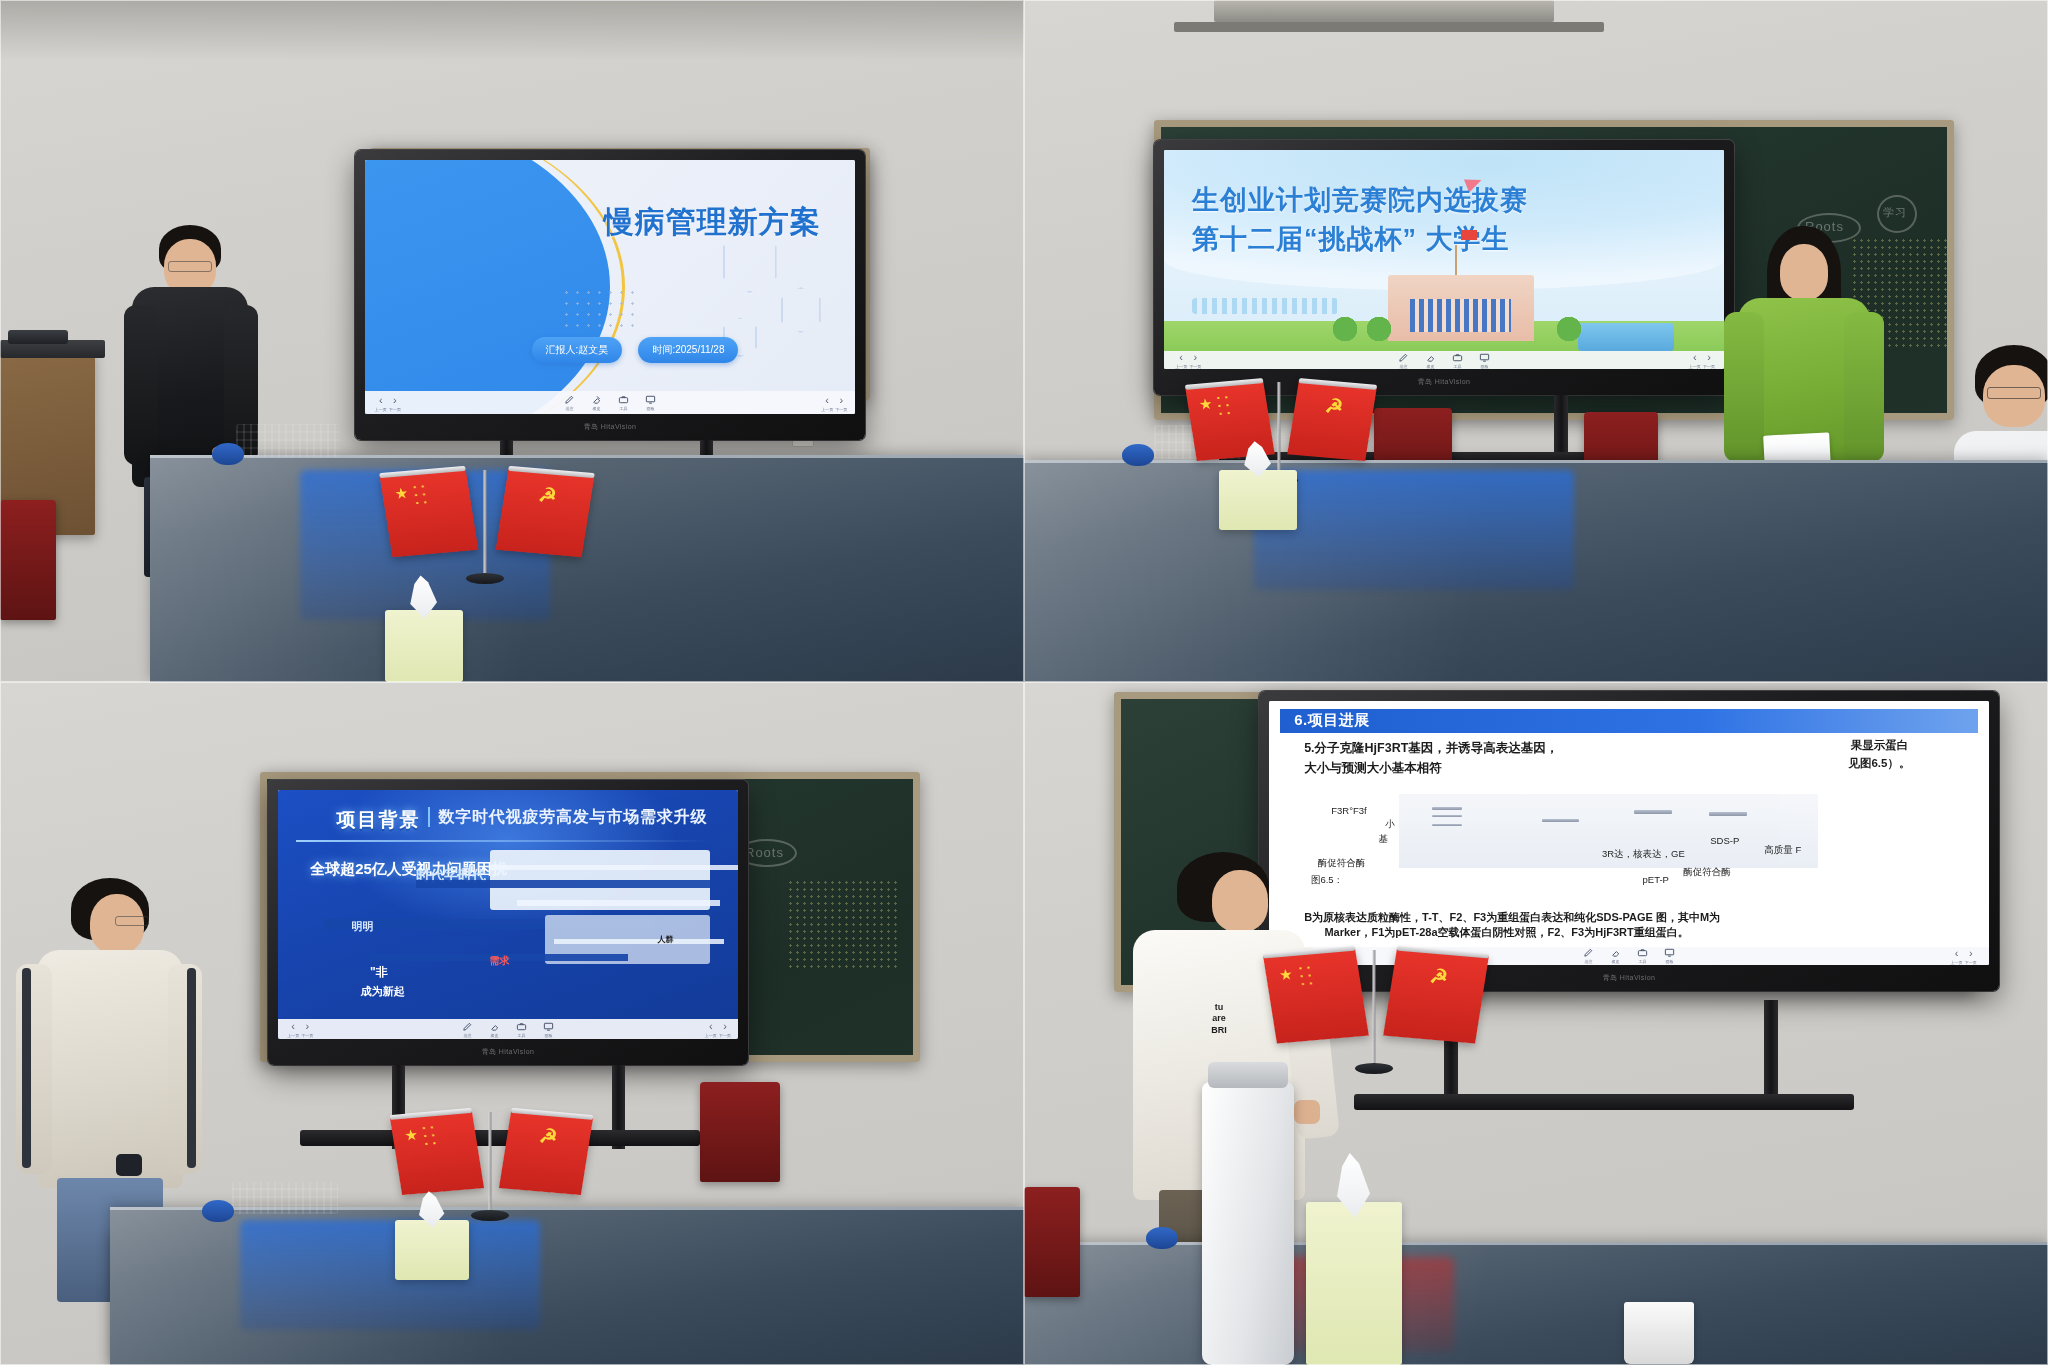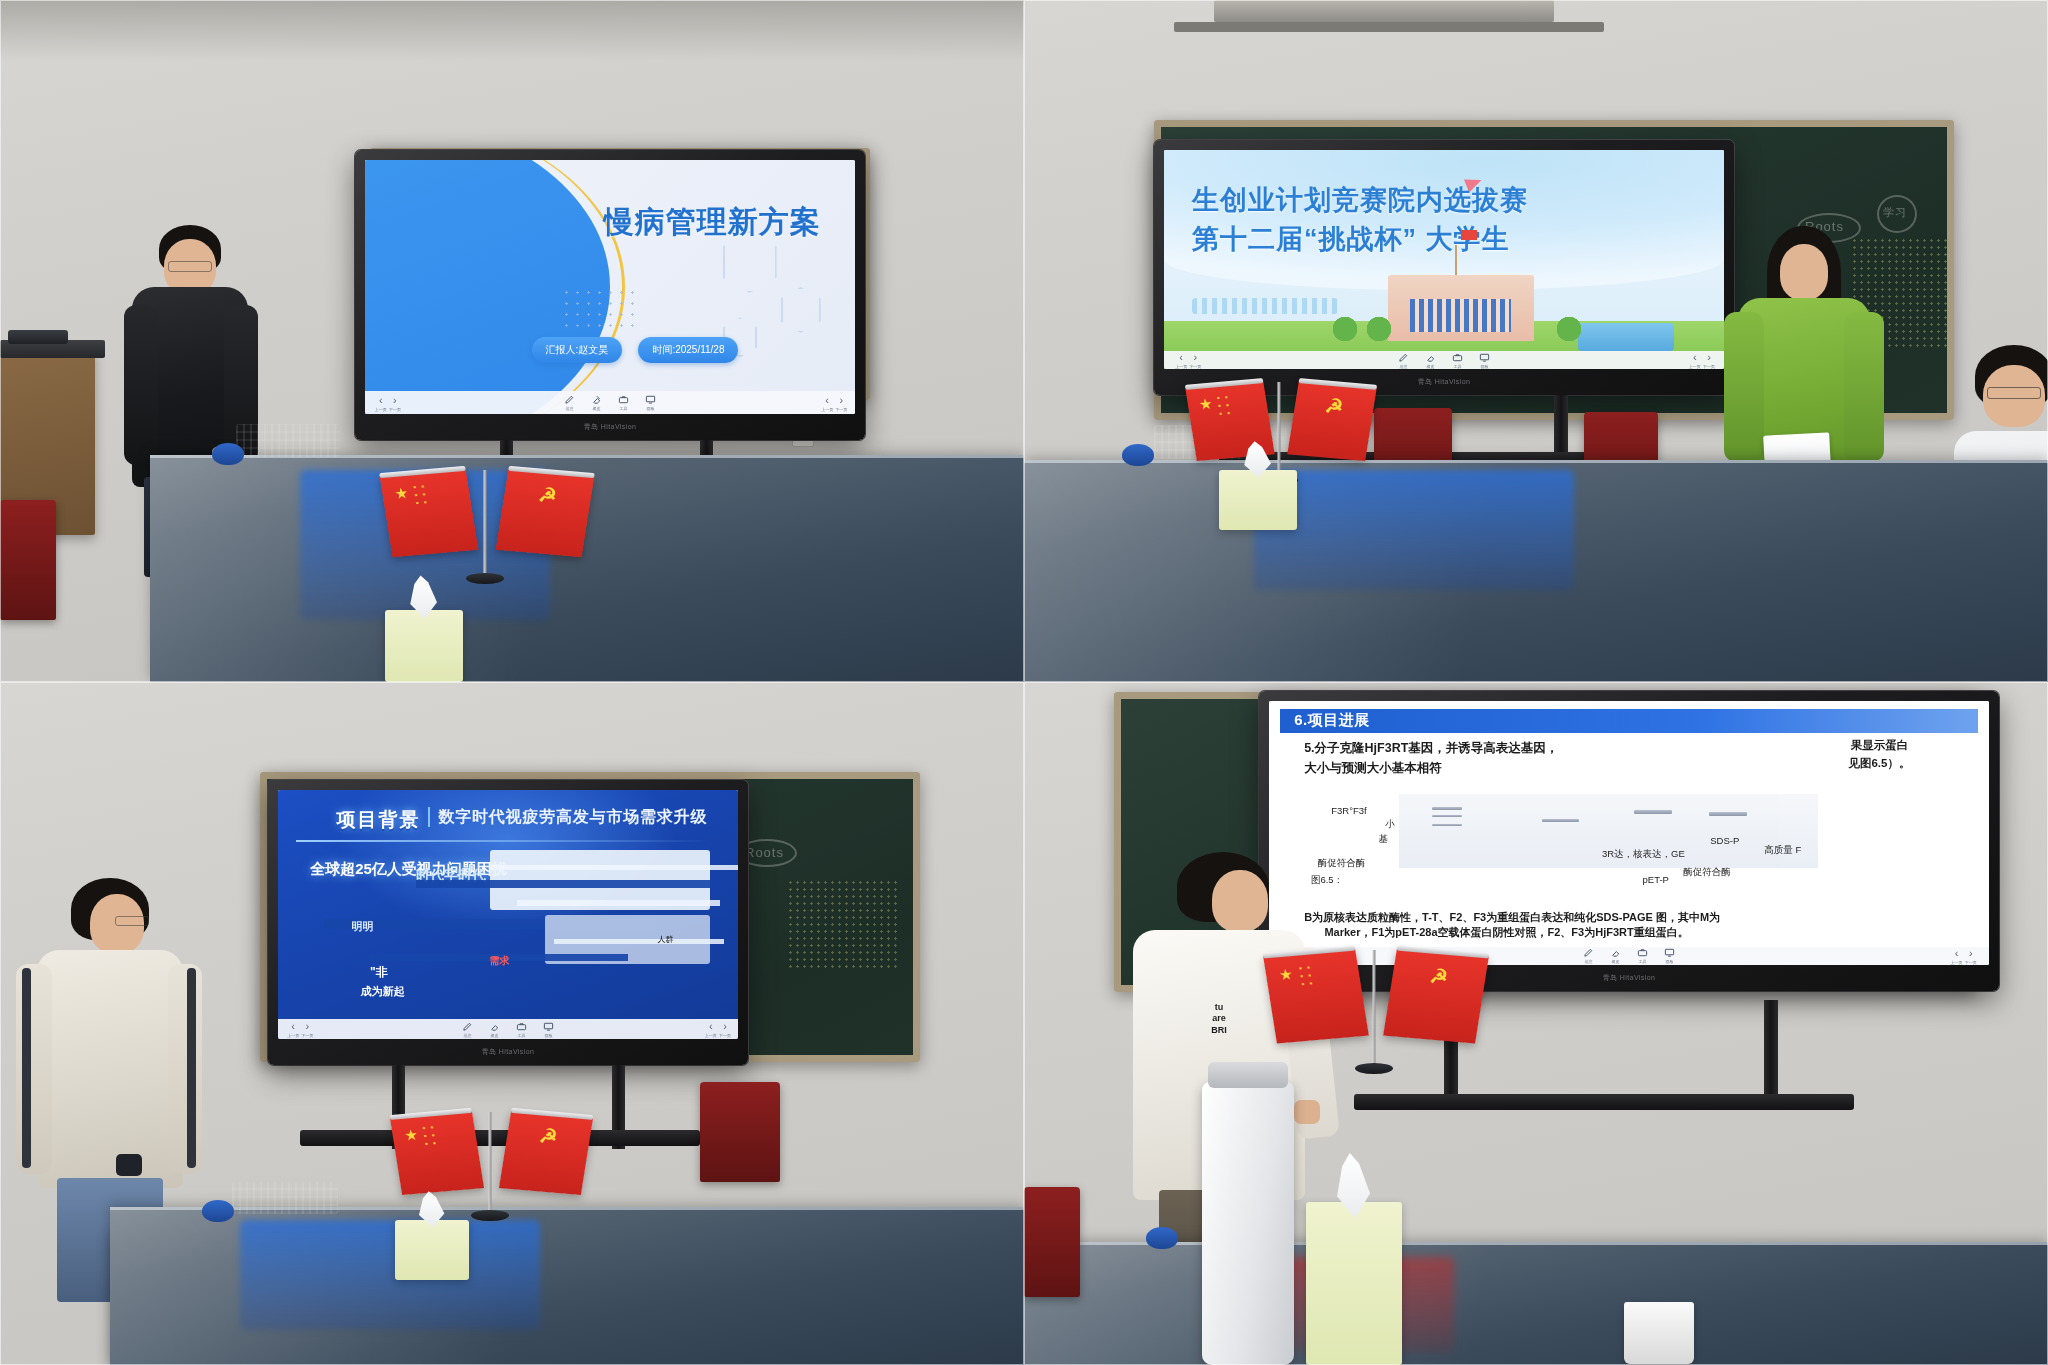--- a/index.html
+++ b/index.html
@@ -725,21 +725,21 @@
           <div class="tear dk" style="top:36%;height:8px;left:30%;right:6%;"></div>
           <div class="tear" style="top:44%;height:6px;left:52%;right:4%;"></div>
           <div class="tear dk" style="top:52%;height:10px;left:10%;right:18%;"></div>
           <div class="tear" style="top:60%;height:5px;left:60%;right:3%;"></div>
           <div class="s3-card" style="left:58%;top:50%;width:36%;height:20%;opacity:.75;"></div>
           <div class="tear dk" style="top:66%;height:7px;left:20%;right:24%;"></div>
           <div style="position:absolute;left:46%;top:66%;color:#ff5b5b;font-size:10px;font-weight:700;">需求</div>
           <div style="position:absolute;left:16%;top:52%;color:#d9e8ff;font-size:11px;font-weight:700;">明明</div>
           <div style="position:absolute;left:20%;top:70%;color:#ffffff;font-size:12px;font-weight:700;">"非</div>
           <div style="position:absolute;left:18%;top:78%;color:#ffffff;font-size:11px;font-weight:700;">成为新起</div>
-          <div style="position:absolute;right:14%;top:58%;color:#1a1a1a;font-size:8px;font-weight:400;">人群</div>
+          <div style="position:absolute;right:14%;top:58%;color:#1a1a1a;font-size:8px;font-weight:700;">人群</div>
 
 
           <div class="screen-toolbar" style="height:8%;">
             <div class="tb-group">
               <div class="tb-item">
                 <div class="tb-arrow">‹</div>
                 <div class="tb-lbl">上一页</div>
               </div>
               <div class="tb-item">
                 <div class="tb-arrow">›</div>

